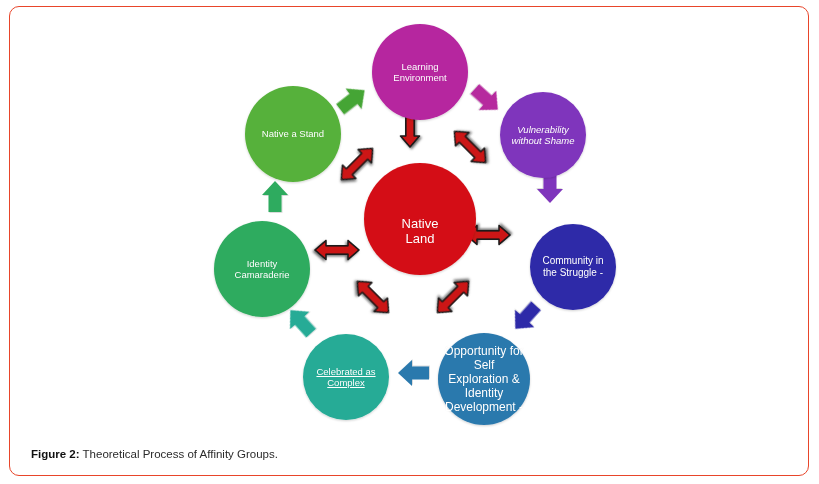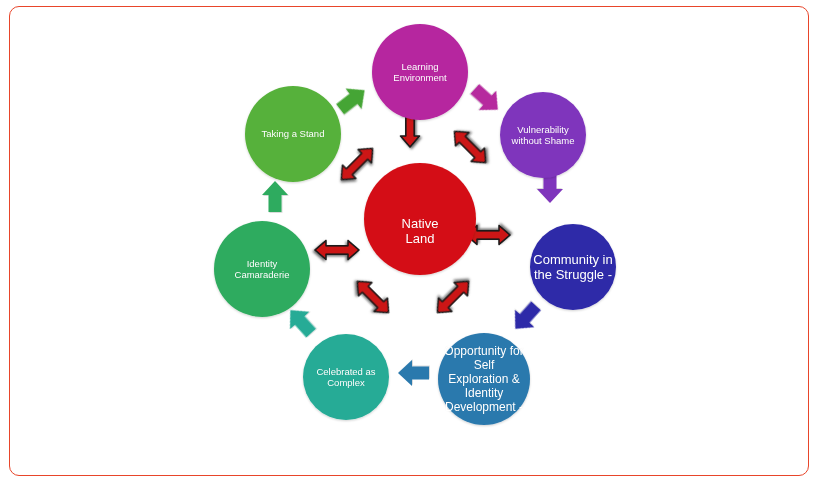--- a/index.html
+++ b/index.html
@@ -104,33 +104,37 @@
           <circle cx="474" cy="372" r="46" fill="#2c79ad" filter="url(#nodeShadow)"></circle>
           <circle cx="336" cy="370" r="43" fill="#26ab96" filter="url(#nodeShadow)"></circle>
           <circle cx="252" cy="262" r="48" fill="#2fab5e" filter="url(#nodeShadow)"></circle>
           <circle cx="283" cy="127" r="48" fill="#57b13a" filter="url(#nodeShadow)"></circle>
           <circle cx="410" cy="212" r="56" fill="#d40d15" filter="url(#nodeShadow)"></circle>
         </g>
     </svg>
     <div id="labels-layer">
         <div class="node-label" style="left: 362px; top: 17px; width: 96px; height: 96px; display: flex; align-items: center; justify-content: center; font-size: 9.5px;">Learning
 Environment</div>
-        <div class="node-label" style="left: 490px; top: 85px; width: 86px; height: 86px; display: flex; align-items: center; justify-content: center; font-size: 9.5px;">Vulnerability
+        <div class="node-label" style="left: 490px; top: 85px; width: 86px; height: 86px; display: flex; align-items: center; justify-content: center; font-size: 9.5px; font-style: italic;">Vulnerability
 without Shame</div>
-        <div class="node-label" style="left: 520px; top: 217px; width: 86px; height: 86px; display: flex; align-items: center; justify-content: center; font-size: 13px;">Community in
+        <div class="node-label" style="left: 520px; top: 217px; width: 86px; height: 86px; display: flex; align-items: center; justify-content: center; font-size: 10px;">Community in
 the Struggle -</div>
         <div class="node-label" style="left: 428px; top: 326px; width: 92px; height: 92px; display: flex; align-items: center; justify-content: center; font-size: 12px;">Opportunity for
 Self
 Exploration &amp;
 Identity
 Development -</div>
-        <div class="node-label" style="left: 293px; top: 327px; width: 86px; height: 86px; display: flex; align-items: center; justify-content: center; font-size: 9.5px;">Celebrated as
+        <div class="node-label" style="left: 293px; top: 327px; width: 86px; height: 86px; display: flex; align-items: center; justify-content: center; font-size: 9.5px; text-decoration: underline;">Celebrated as
 Complex</div>
         <div class="node-label" style="left: 204px; top: 214px; width: 96px; height: 96px; display: flex; align-items: center; justify-content: center; font-size: 9.5px;">Identity
 Camaraderie</div>
-        <div class="node-label" style="left: 235px; top: 79px; width: 96px; height: 96px; display: flex; align-items: center; justify-content: center; font-size: 9.5px;">Taking a Stand</div>
+        <div class="node-label" style="left: 235px; top: 79px; width: 96px; height: 96px; display: flex; align-items: center; justify-content: center; font-size: 9.5px;">Native a Stand</div>
         <div class="node-label" style="left: 354px; top: 168px; width: 112px; height: 112px; display: flex; align-items: center; justify-content: center; font-size: 13px;">Native
 Land</div>
       </div>
   </div>
 
+  <div id="caption">
+    <span class="cap-prefix">Figure 2:</span>
+    <span>Theoretical Process of Affinity Groups.</span>
+  </div>
 
 </div>
 
 </body></html>

